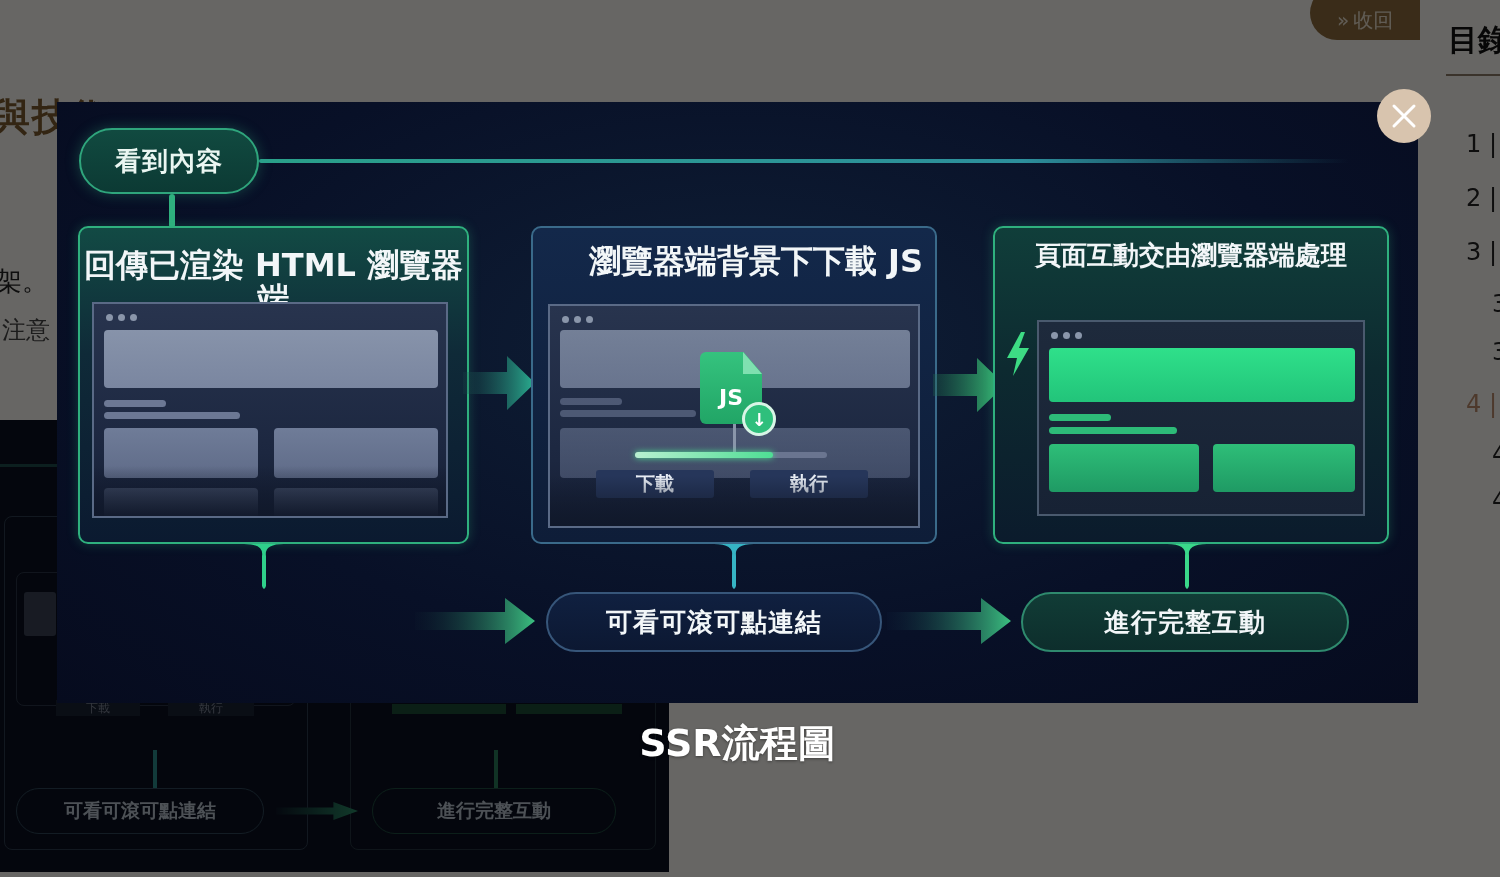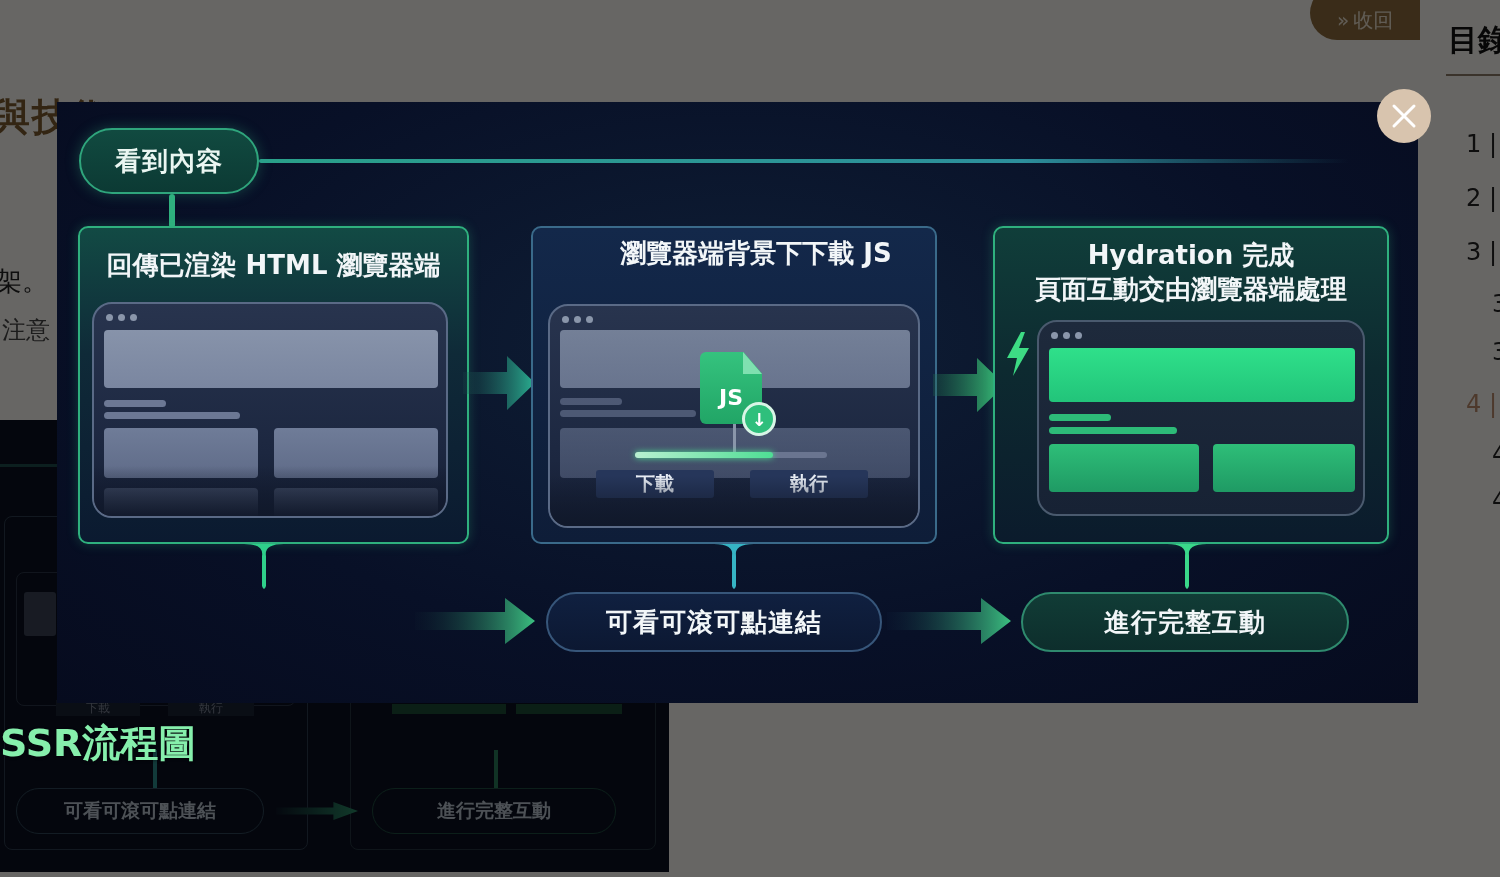--- a/index.html
+++ b/index.html
@@ -33,26 +33,26 @@
 
   .server-pill { position: absolute; left: 22px; top: 26px; width: 180px; height: 66px; border: 2px solid #2fa57c; border-radius: 33px; background: linear-gradient(180deg, #114a40 0%, #0c3a34 100%); color: #eaf6f1; font-size: 26px; font-weight: bold; display: flex; align-items: center; justify-content: center; letter-spacing: 1px; box-shadow: 0 0 14px rgba(47,165,124,0.35); }
   .server-line { position: absolute; left: 202px; top: 57px; width: 1090px; height: 4px; border-radius: 2px; background: linear-gradient(90deg, #2aa08a 0%, #2d8f9c 70%, rgba(45,143,156,0) 100%); }
   .server-stem { position: absolute; left: 112px; top: 92px; width: 6px; height: 34px; background: #2fb07e; border-radius: 3px; }
 
   .stage { position: absolute; top: 124px; height: 318px; border-radius: 10px; }
   .stage-1 { left: 21px; width: 391px; border: 2.5px solid #2fb07e; background: linear-gradient(180deg, #124a44 0%, #0f2a38 40%, #0b1a30 100%); box-shadow: 0 0 12px rgba(47,176,126,0.3); }
   .stage-2 { left: 474px; width: 406px; border: 2.5px solid #3a6a8a; background: linear-gradient(180deg, #13284a 0%, #0e1d38 100%); }
   .stage-3 { left: 936px; width: 396px; border: 2.5px solid #2fb07e; background: linear-gradient(180deg, #103e3a 0%, #0d2a30 45%, #0b1b2c 100%); box-shadow: 0 0 12px rgba(47,176,126,0.3); }
 
-  .stage-title { position: absolute; left: 0; right: 0; text-align: center; color: #f2f6f8; font-weight: bold; font-size: 26px; line-height: 34px; }
+  .stage-title { position: absolute; left: 0; right: 0; text-align: center; color: #f2f6f8; font-weight: bold; font-size: 32px; line-height: 34px; }
   .stage-1 .stage-title { top: 20px; }
-  .stage-2 .stage-title { top: 8px; padding-left: 44px; }
+  .stage-2 .stage-title { top: 16px; padding-left: 44px; }
   .stage-3 .stage-title { top: 10px; font-size: 26px; line-height: 34px; }
 
-  .browser { position: absolute; border-radius: 20px; border: 2px solid #5a6a86; background: linear-gradient(180deg, #28344e 0%, #1c2740 70%, #141d32 100%); overflow: hidden; }
+  .browser { position: absolute; border-radius: 0; border: 2px solid #5a6a86; background: linear-gradient(180deg, #28344e 0%, #1c2740 70%, #141d32 100%); overflow: hidden; }
   .stage-1 .browser { left: 12px; top: 74px; width: 356px; height: 216px; }
   .stage-2 .browser { left: 15px; top: 76px; width: 372px; height: 224px; }
   .stage-3 .browser { left: 42px; top: 92px; width: 328px; height: 196px; border-color: #4a5a6e; background: linear-gradient(180deg, #1e2a3c 0%, #172234 100%); }
 
   .dots { position: absolute; left: 12px; top: 10px; display: flex; gap: 5px; }
   .dots span { width: 7px; height: 7px; border-radius: 50%; background: #8a96aa; }
 
   .blk { position: absolute; border-radius: 4px; }
   .blk.gray { background: linear-gradient(180deg, #8793aa 0%, #7a86a0 100%); }
   .blk.gray2 { background: linear-gradient(180deg, #6f7c98 0%, #5f6b88 100%); }
@@ -79,21 +79,21 @@
   .connector svg { width: 100%; height: 100%; display: block; }
 
   .result-pill { position: absolute; top: 490px; height: 60px; border-radius: 30px; color: #f2f6f8; font-size: 26px; font-weight: bold; display: flex; align-items: center; justify-content: center; letter-spacing: 1px; }
   .rp-1 { left: 52px; width: 302px; border: 2px solid #2a6e66; background: linear-gradient(180deg, #0f2e30 0%, #0b2228 100%); }
   .rp-2 { left: 489px; width: 336px; border: 2px solid #37567a; background: linear-gradient(180deg, #102040 0%, #0c1832 100%); }
   .rp-3 { left: 964px; width: 328px; border: 2px solid #2f8a6e; background: linear-gradient(180deg, #113c36 0%, #0d2e2c 100%); }
 
   .close-btn { position: absolute; left: 1377px; top: 89px; width: 54px; height: 54px; border-radius: 50%; background: #d8c4ae; display: flex; align-items: center; justify-content: center; cursor: pointer; }
   .close-btn svg { width: 26px; height: 26px; }
 
-  .caption { position: absolute; left: 0; width: 1475px; top: 718px; text-align: left; color: #86efac; font-size: 38px; font-weight: bold; letter-spacing: 0px; text-shadow: 0 1px 3px rgba(0,0,0,0.4); }
+  .caption { position: absolute; left: 0; width: 1475px; top: 718px; text-align: center; color: #ffffff; font-size: 38px; font-weight: bold; letter-spacing: 0px; text-shadow: 0 1px 3px rgba(0,0,0,0.4); }
 </style>
 </head>
 <body>
 
 <div class="page">
   <div class="page-heading">與技術？</div>
   <div class="page-text-1">架。</div>
   <div class="page-text-2">注意</div>
 
   <div class="page-image">
@@ -203,21 +203,20 @@
             <stop offset="0" stop-color="#1f6a4e" stop-opacity="0.3"></stop>
             <stop offset="1" stop-color="#3ccc7c"></stop>
           </linearGradient>
         </defs>
         <polygon points="0,16 44,16 44,0 72,27 44,54 44,38 0,38" fill="url(#ga2)"></polygon>
       </svg>
   </div>
 
   <div class="stage stage-3">
     <div class="stage-title">
-      <div>Hydration 完成</div>
       <div>頁面互動交由瀏覽器端處理</div>
     </div>
     <svg class="bolt" viewBox="0 0 26 44">
         <polygon points="16,0 2,26 12,26 8,44 24,16 14,16 20,0" fill="#3ddc84"></polygon>
       </svg>
     <div class="browser">
       <div class="dots">
           <span></span>
           <span></span>
           <span></span>

